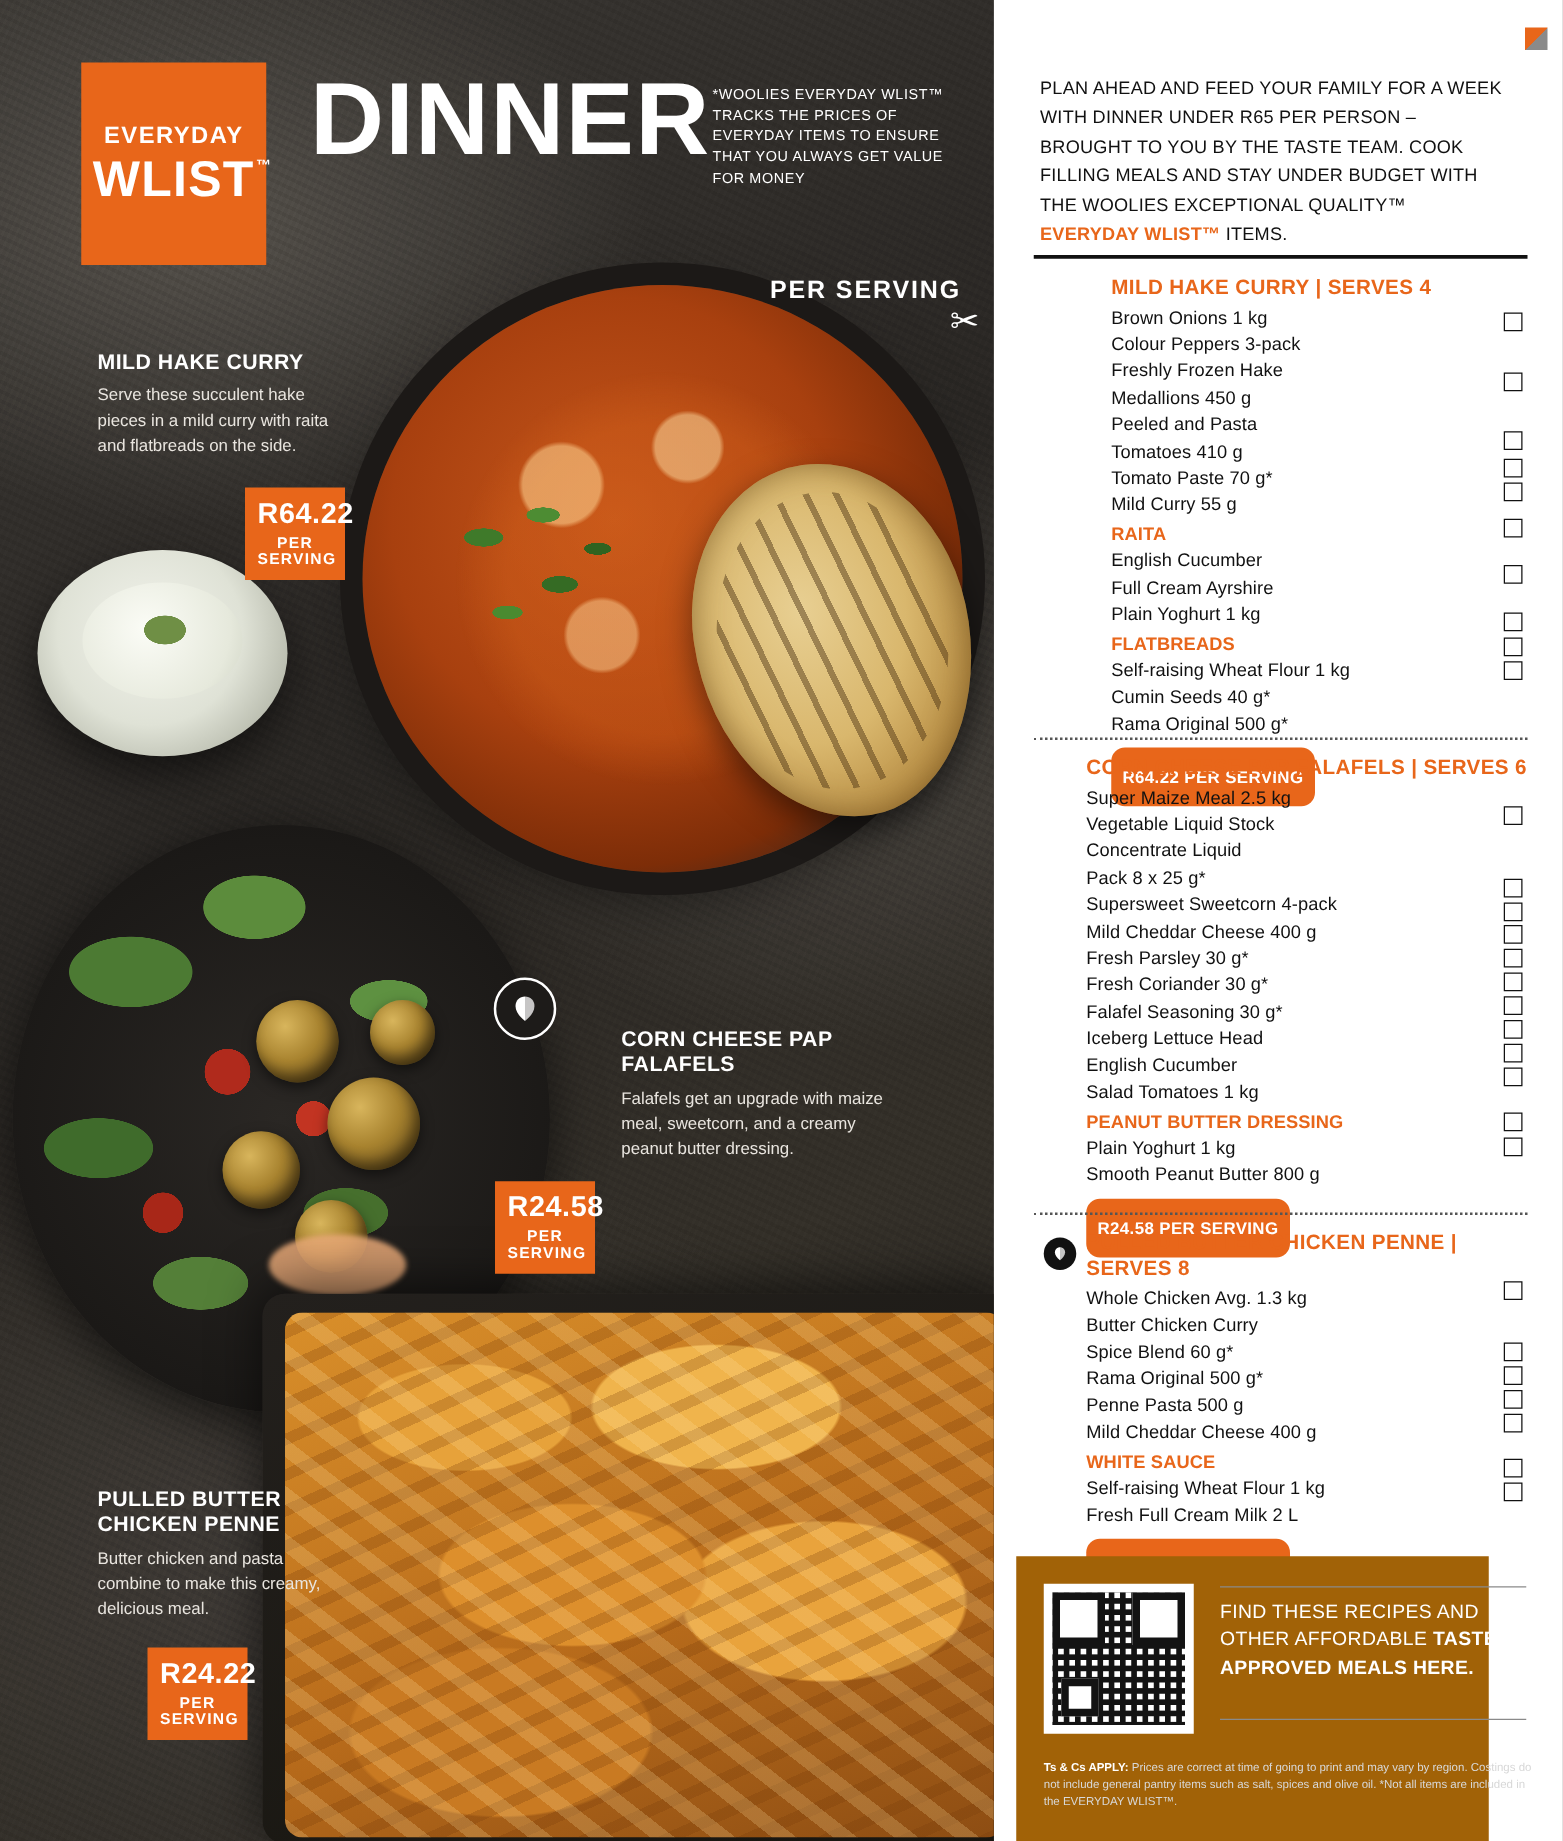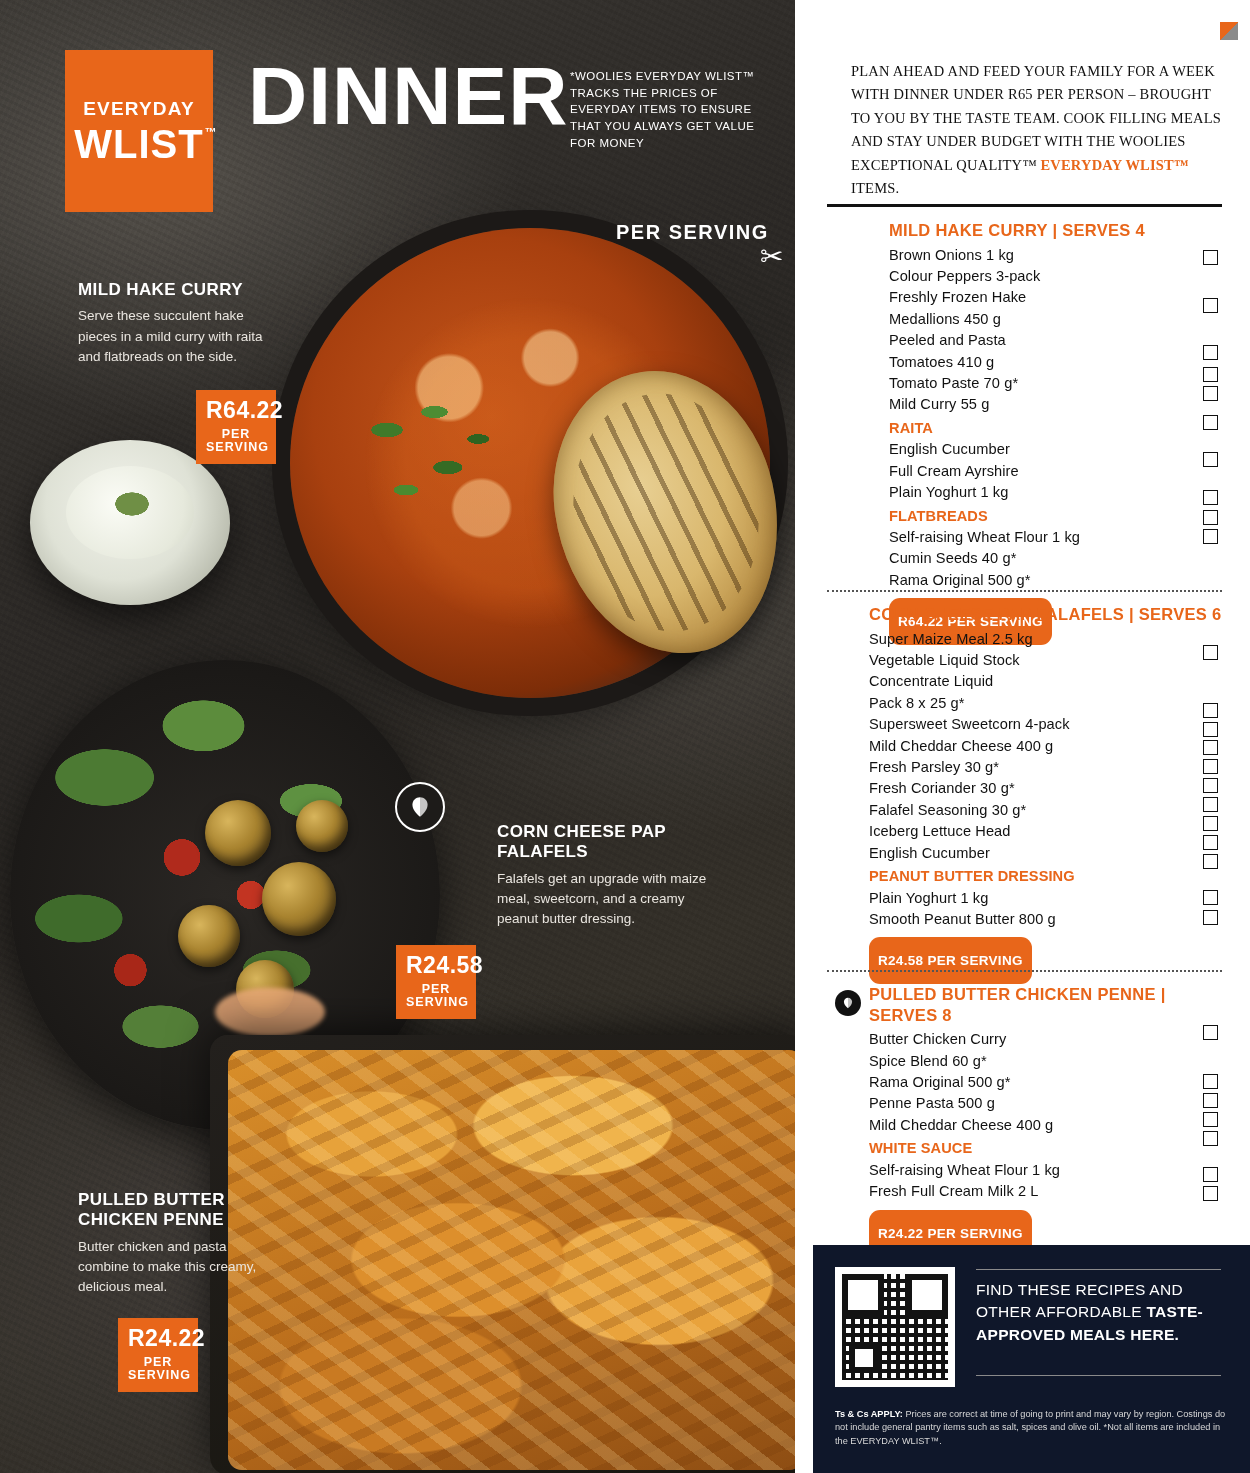--- a/index.html
+++ b/index.html
@@ -197,22 +197,22 @@
       repeating-linear-gradient(38deg, rgba(255,225,160,.22) 0 12px, rgba(0,0,0,0) 12px 30px),
       repeating-linear-gradient(-24deg, rgba(120,60,10,.25) 0 9px, rgba(0,0,0,0) 9px 26px);
     border-radius:14px;
   }
 
   
   .right{
     position:absolute; left:813px; top:0; width:437px; height:1473px; background:#fff;
   }
   .intro{
-    position:absolute; left:38px; top:60px; width:373px;
-    font-size:14.5px; line-height:1.62; color:#111; letter-spacing:.2px; text-transform:uppercase;font-family:Liberation Serif, serif;
+    position:absolute; left:19px; top:60px; width:373px;
+    font-size:14.5px; line-height:1.62; color:#111; letter-spacing:.2px; text-transform:uppercase;
   }
   .intro .ew{ color:#e8661a; font-weight:800; }
 
   .divider{
     position:absolute; left:14px; width:395px; height:3px; background:#111;
   }
   .dot-div{
     position:absolute; left:14px; width:395px; height:0; border-top:2px dotted #555;
   }
 
@@ -235,21 +235,21 @@
   }
 
   .veg-mini{
     position:absolute; width:26px; height:26px; border-radius:50%; background:#111;
     display:flex; align-items:center; justify-content:center;
   }
   .veg-mini svg{ width:14px; height:14px; }
 
   
   .qrpanel{
-    position:absolute; left:813px; top:1245px; width:437px; height:228px; background:#0f172a;
+    position:absolute; left:813px; top:1245px; width:378px; height:228px; background:#a16207;
   }
   .qr{
     position:absolute; left:22px; top:22px; width:120px; height:120px; background:#fff; padding:7px;
   }
   .qr .grid{ width:100%; height:100%;
     background-image:
       linear-gradient(90deg, #000 50%, transparent 50%),
       linear-gradient(0deg, #000 50%, transparent 50%);
     background-size: 9px 9px, 9px 9px;
     background-color:#fff;
@@ -413,20 +413,21 @@
         <li>Vegetable Liquid Stock</li>
         <li>Concentrate Liquid</li>
         <li>Pack 8 x 25 g*</li>
         <li>Supersweet Sweetcorn 4-pack</li>
         <li>Mild Cheddar Cheese 400 g</li>
         <li>Fresh Parsley 30 g*</li>
         <li>Fresh Coriander 30 g*</li>
         <li>Falafel Seasoning 30 g*</li>
         <li>Iceberg Lettuce Head</li>
         <li>English Cucumber</li>
+        <li>Salad Tomatoes 1 kg</li>
         <li class="sub">PEANUT BUTTER DRESSING</li>
         <li>Plain Yoghurt 1 kg</li>
         <li>Smooth Peanut Butter 800 g</li>
       </ul>
       <span class="price-bar">
         <span>R24.58</span>
         <span class="w">PER SERVING</span>
       </span>
     </div>
 
@@ -447,20 +448,21 @@
 
     <div class="veg-mini" style="left:22px; top:990px;">
       <svg viewBox="0 0 24 24" aria-hidden="true">
           <path d="M12 3c-4 0-7 3-7 7 0 4 3 8 7 11 0-6 0-12 0-18z" fill="#fff"></path>
           <path d="M12 3c4 0 7 3 7 7 0 4-3 8-7 11 0-6 0-12 0-18z" fill="#fff" opacity=".75"></path>
         </svg>
     </div>
     <div class="recipe" style="top:984px;">
       <h4>PULLED BUTTER CHICKEN PENNE | SERVES 8</h4>
       <ul>
+        <li>Whole Chicken Avg. 1.3 kg</li>
         <li>Butter Chicken Curry</li>
         <li>Spice Blend 60 g*</li>
         <li>Rama Original 500 g*</li>
         <li>Penne Pasta 500 g</li>
         <li>Mild Cheddar Cheese 400 g</li>
         <li class="sub">WHITE SAUCE</li>
         <li>Self-raising Wheat Flour 1 kg</li>
         <li>Fresh Full Cream Milk 2 L</li>
       </ul>
       <span class="price-bar">

